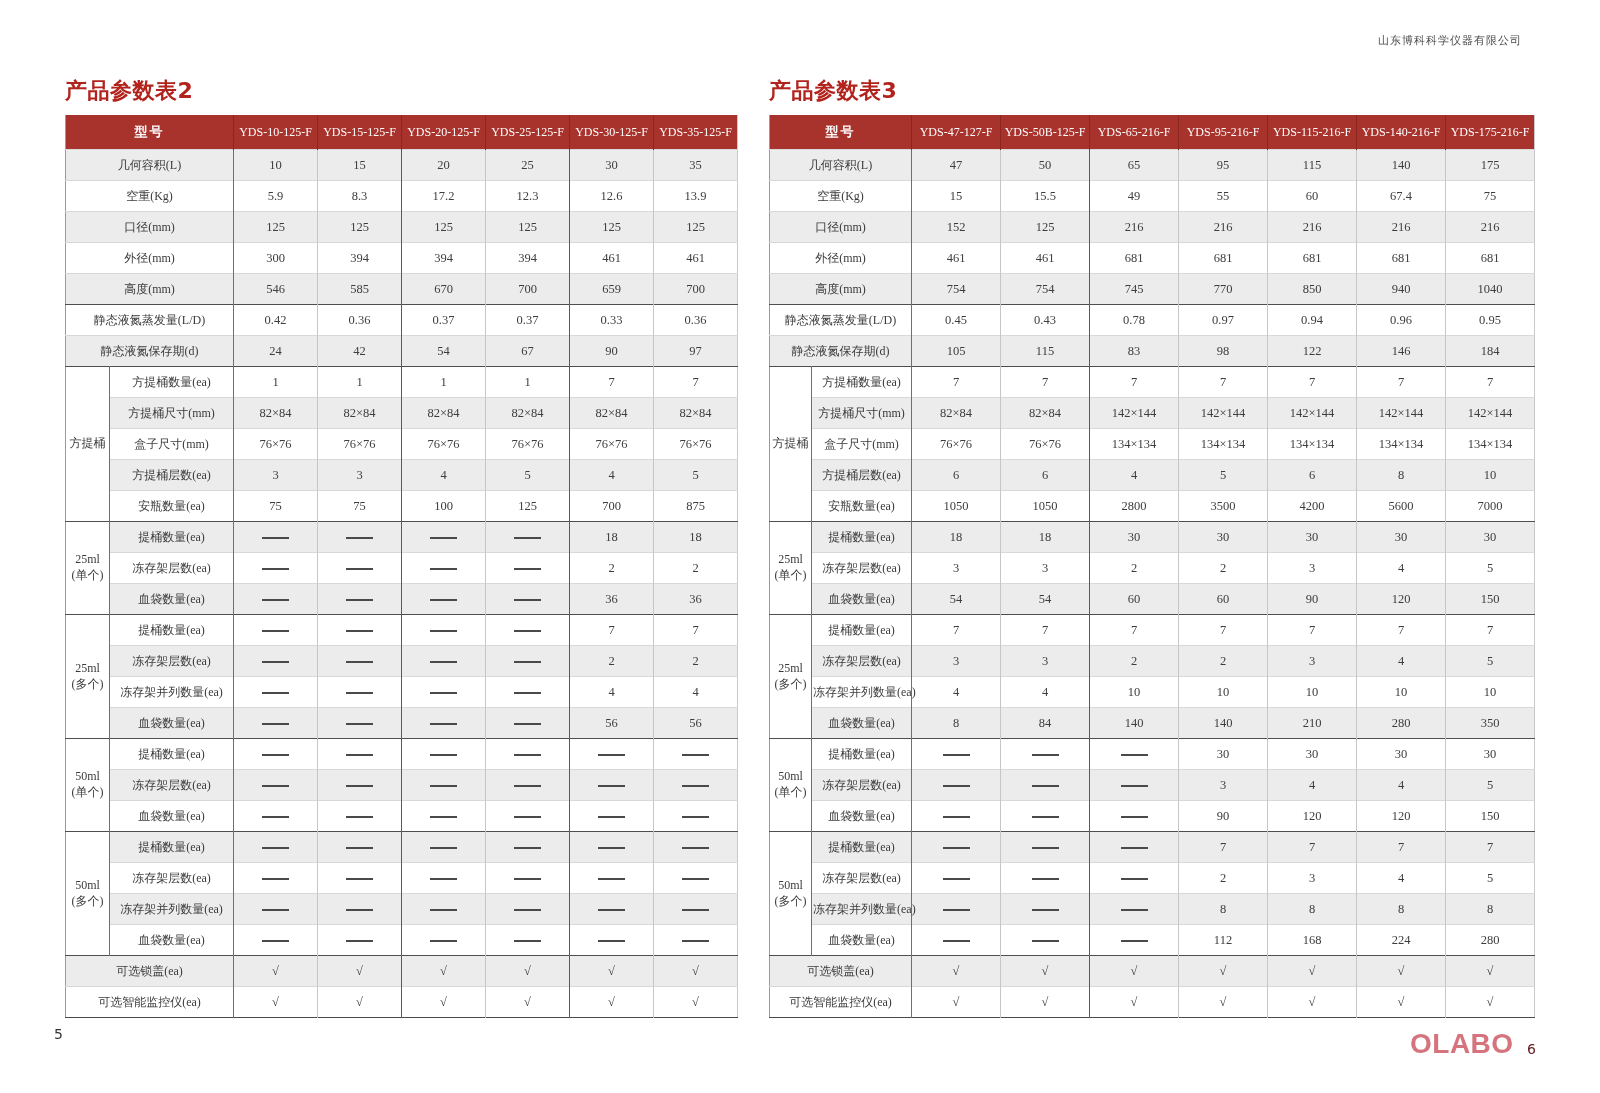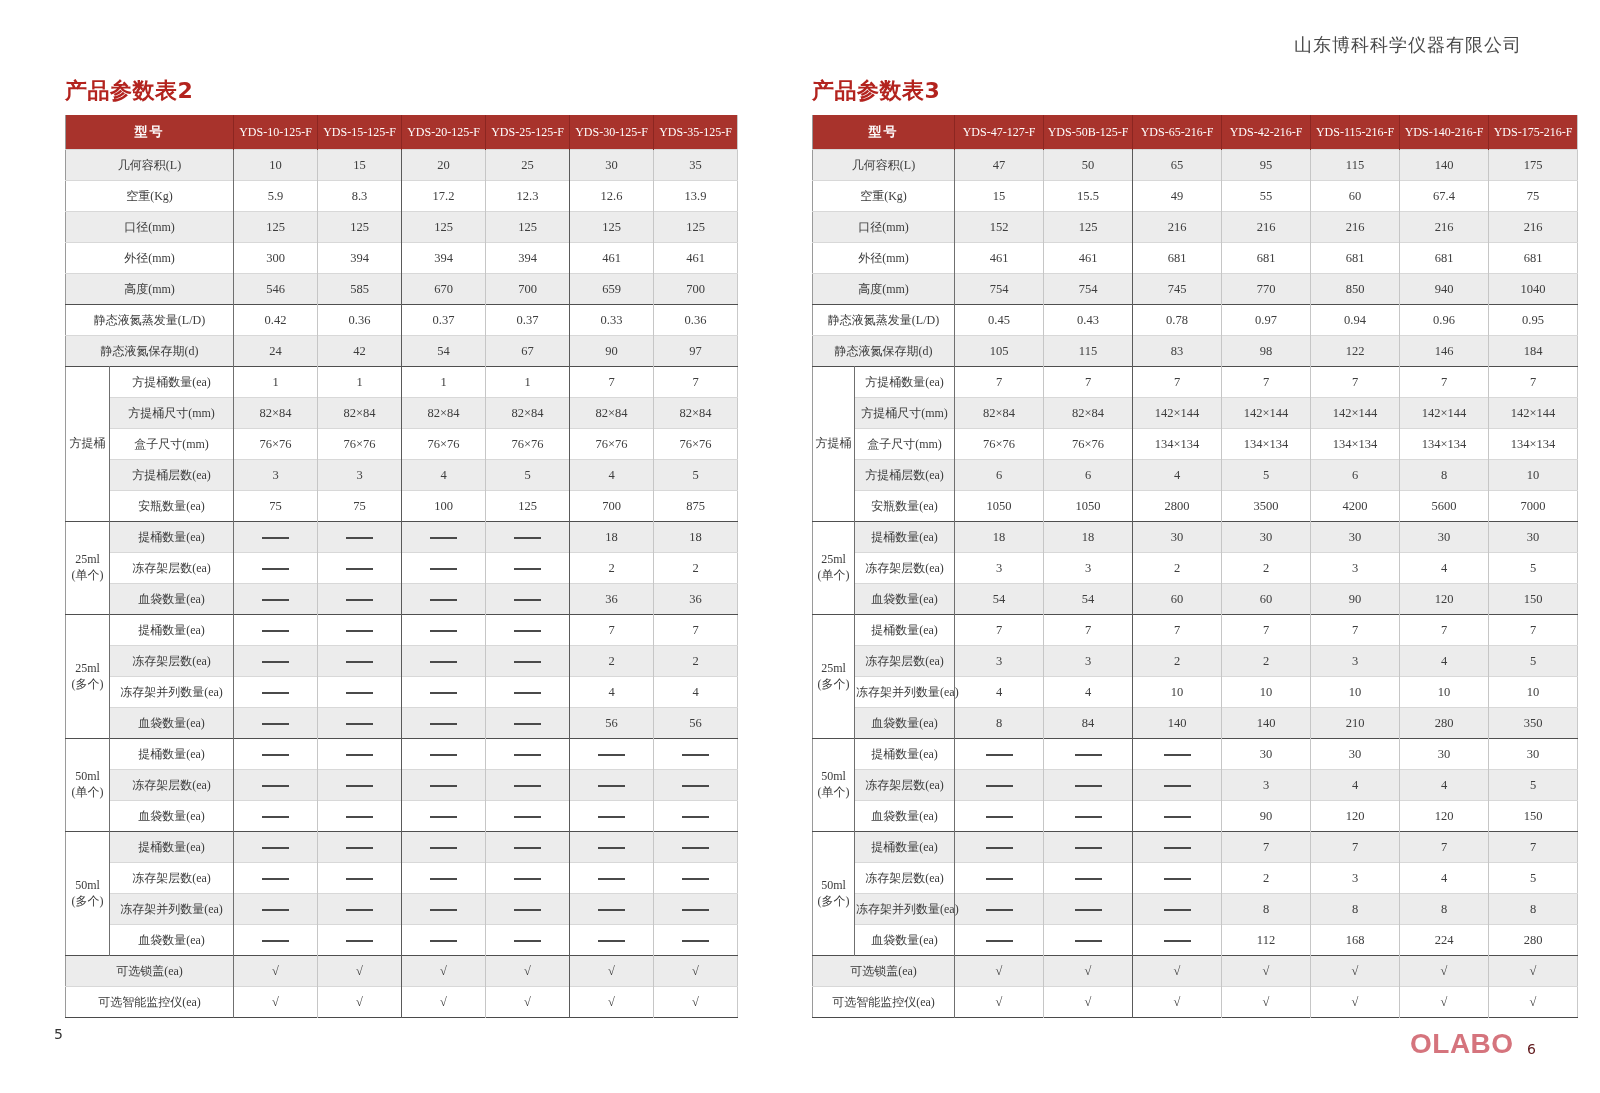--- a/index.html
+++ b/index.html
@@ -1,21 +1,21 @@
 <!DOCTYPE html>
 <html><head>
 <meta charset="utf-8">
 <style>
   html,body{margin:0;padding:0;background:#ffffff;}
   .page{position:relative;width:1600px;height:1093px;background:#fff;overflow:hidden;
         font-family:"DejaVu Sans","Liberation Sans",sans-serif;}
-  .company{position:absolute;top:33px;right:78px;font-size:18px;color:#4a4a4a;letter-spacing:1px;}
+  .company{position:absolute;top:33px;right:78px;font-size:11px;color:#4a4a4a;letter-spacing:1px;}
   .block{position:absolute;top:76px;}
   #block0{left:65px;width:672px;}
-  #block1{left:812px;width:765px;}
+  #block1{left:769px;width:765px;}
   .tbl-title{margin:0 0 9px 0;font-size:22px;font-weight:bold;color:#b3231e;letter-spacing:0.5px;}
   table.spec{border-collapse:collapse;table-layout:fixed;width:100%;
              border-left:1px solid #9a9a9a;border-right:1px solid #c9c9c9;border-bottom:1px solid #4a4a4a;font-family:Liberation Serif, serif;}
   table.spec thead th{background:#a8332c;color:#fefefe;font-weight:normal;font-size:12px;height:34px;
              padding:0;text-align:center;white-space:nowrap;border-left:1px solid #8c2621;overflow:visible;}
   table.spec thead th:first-child{border-left:none;}
   table.spec thead th.corner{font-size:13px;font-weight:600;letter-spacing:2px;}
   table.spec tbody td{height:30px;padding:0 1px;text-align:center;vertical-align:middle;
              font-size:12.5px;color:#3d3d3d;border-top:1px solid #d8d8d8;background:#fff;white-space:nowrap;}
   table.spec tr.stripe td{background:#ececec;}
@@ -340,21 +340,21 @@
           <col style="width: 89px;">
           <col style="width: 89px;">
           <col style="width: 89px;">
         </colgroup>
         <thead>
           <tr>
             <th colspan="2" class="corner">型号</th>
             <th>YDS-47-127-F</th>
             <th>YDS-50B-125-F</th>
             <th>YDS-65-216-F</th>
-            <th>YDS-42-216-F</th>
+            <th>YDS-95-216-F</th>
             <th>YDS-115-216-F</th>
             <th>YDS-140-216-F</th>
             <th>YDS-175-216-F</th>
           </tr>
         </thead>
         <tbody>
           <tr class="stripe">
             <td class="label-cell" colspan="2">几何容积(L)</td>
             <td class="val">47</td>
             <td class="val dark-right">50</td>

